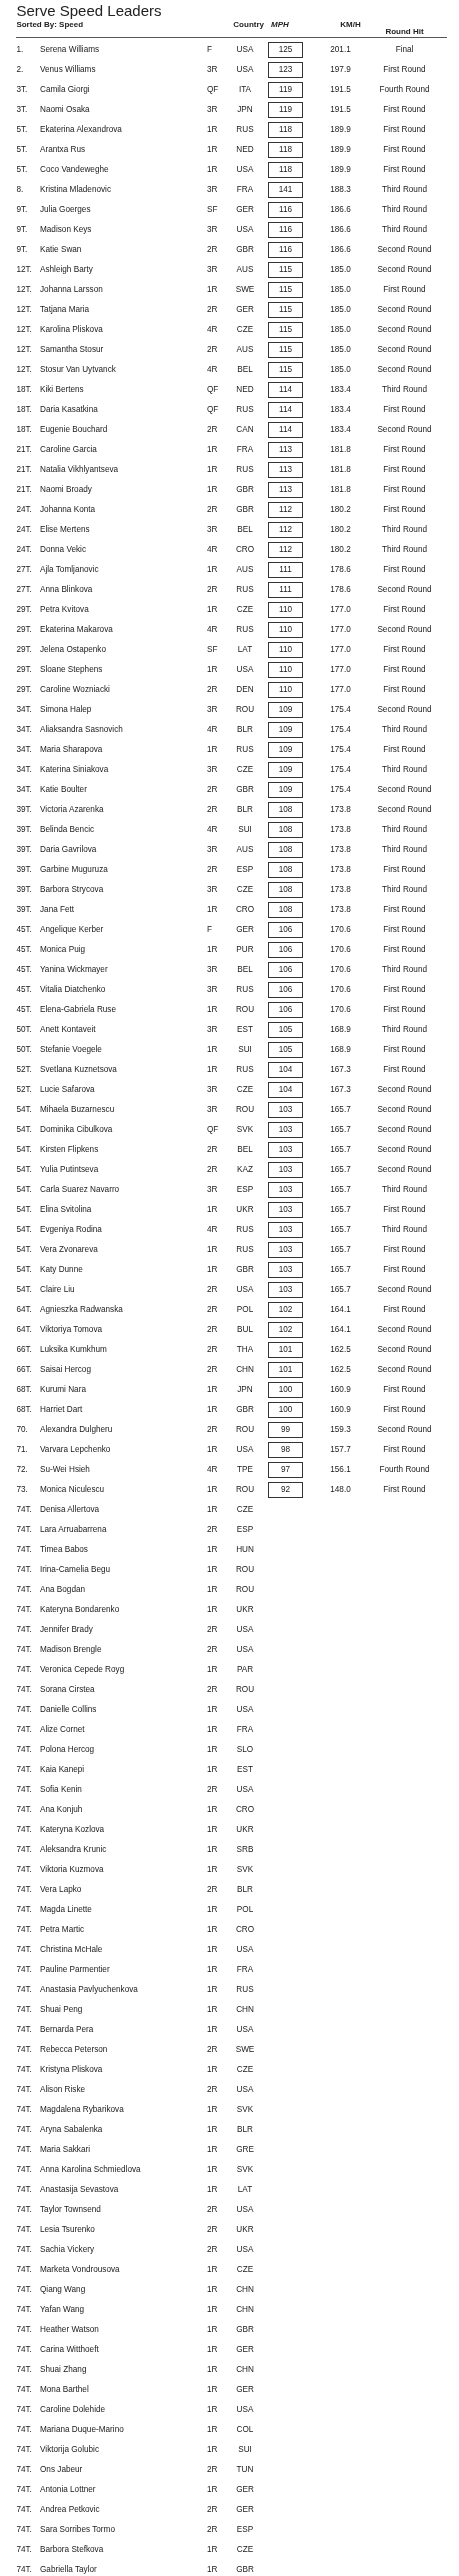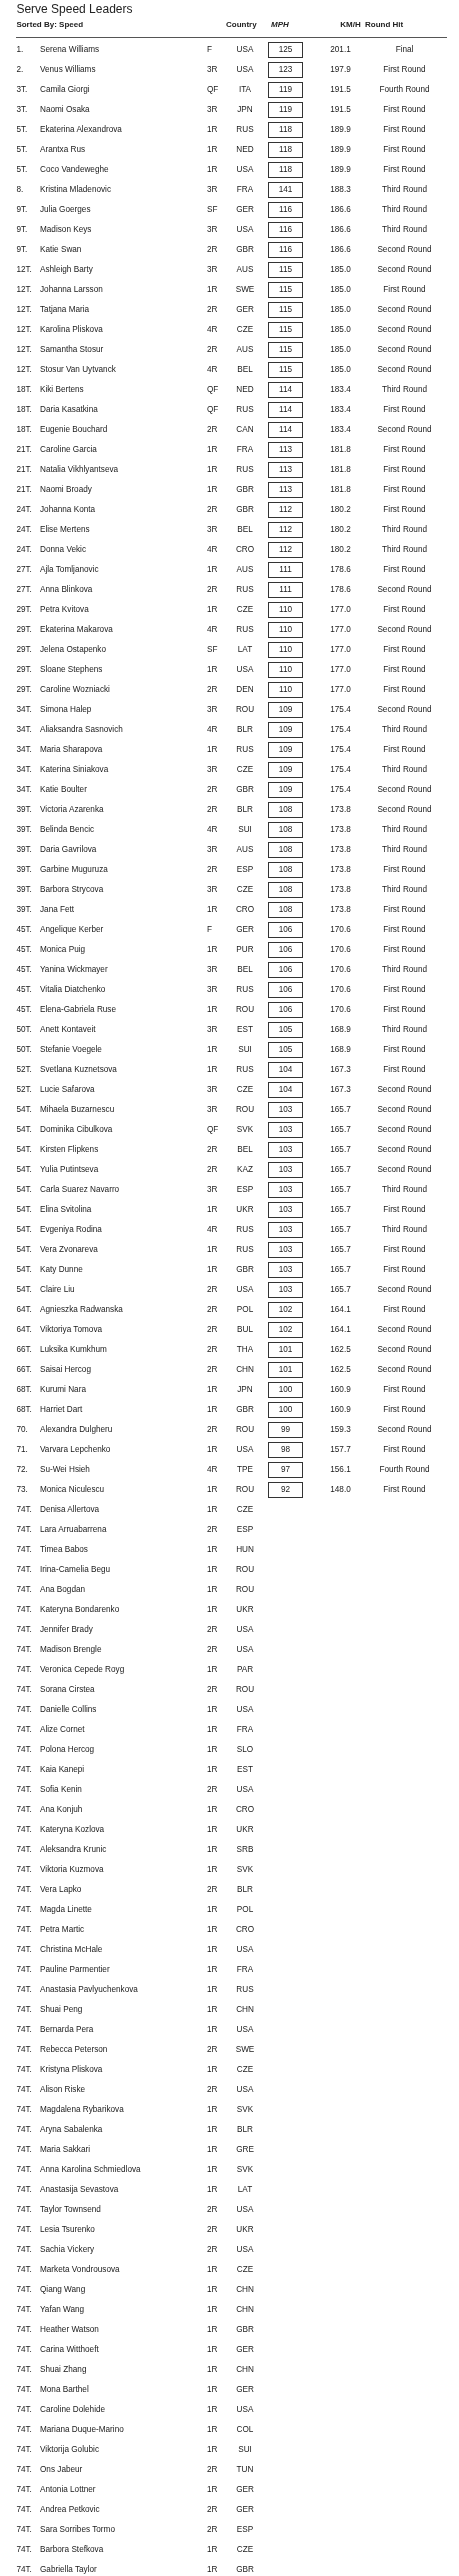--- a/index.html
+++ b/index.html
@@ -2,28 +2,28 @@
 <html style="font-size:9.7px"><head>
 <meta charset="utf-8">
 <style>
   html, body { margin: 0; padding: 0; background: #ffffff; }
   body {
     width: 460px; height: 2576px; overflow: hidden; position: relative;
     font-family: "Liberation Sans", sans-serif; color: #1a1a1a;
   }
   .title {
     position: absolute; left: 16.4px; top: 2.4px;
-    font-size: 12px; font-weight: normal; color: #222;
+    font-size: 15px; font-weight: normal; color: #222;
   }
   .hdr { position: absolute; top: 20px; font-size: 8px; font-weight: bold; color: #222; }
   .hdr-sorted { left: 16.4px; }
-  .hdr-country { left: 226px; width: 38px; text-align: left; }
+  .hdr-country { left: 226px; width: 38px; text-align: right; }
   .hdr-mph { left: 263px; width: 34px; text-align: center; font-style: italic; }
   .hdr-kmh { left: 332px; width: 37px; text-align: center; }
-  .hdr-round { left: 365px; width: 79px; text-align: left; }
+  .hdr-round { left: 365px; width: 79px; text-align: center; margin-top: 7px; }
   .divider {
     position: absolute; left: 16.4px; top: 37px; width: 431px; height: 0;
     border-top: 0.9px solid #555;
   }
   #rows { position: absolute; left: 0; top: 41px; width: 460px; }
   .row { position: relative; height: 20px; font-size: 8.2px; }
   .row span { position: absolute; top: 4.3px; white-space: nowrap; }
   .c-rank { left: 16.4px; }
   .c-name { left: 40px; }
   .c-round { left: 207px; width: 14.6px; text-align: left; }

